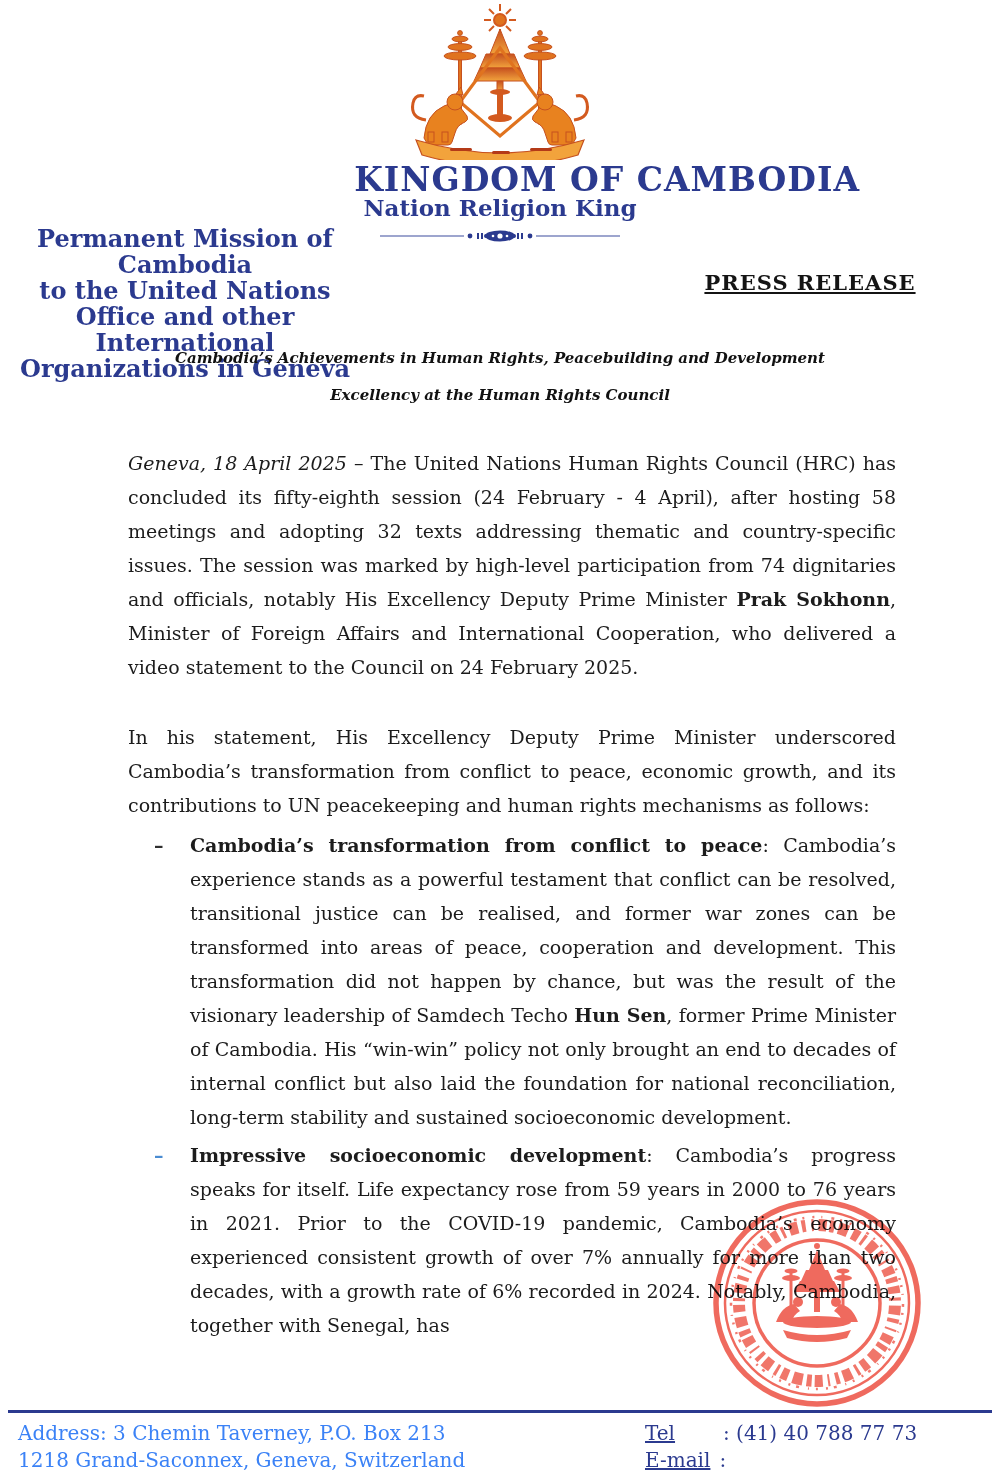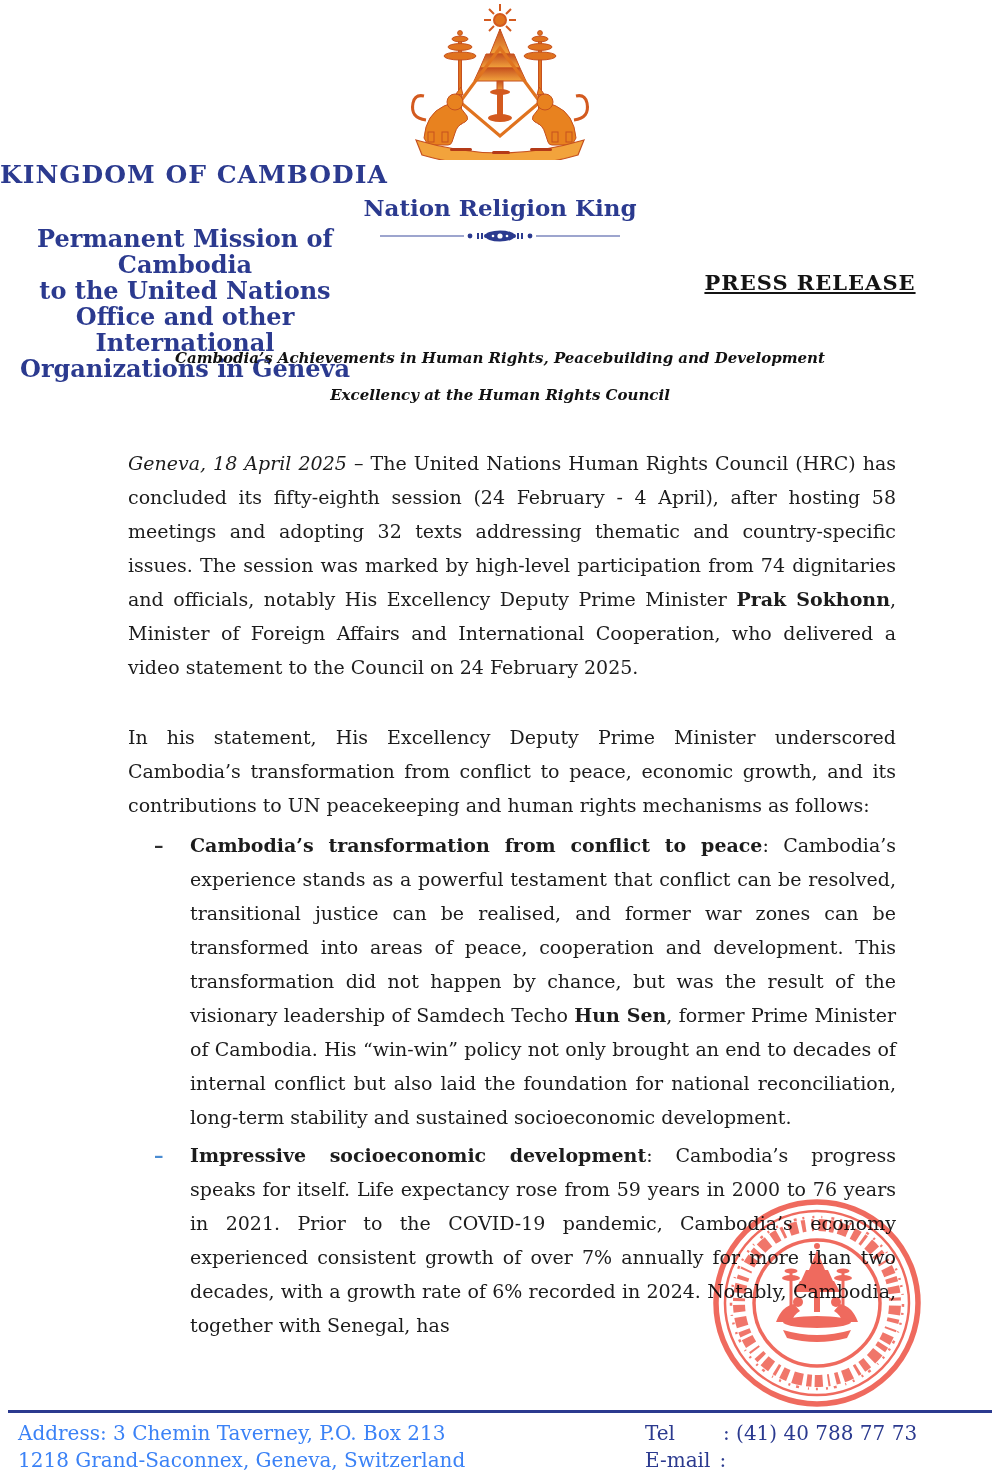--- a/index.html
+++ b/index.html
@@ -5,22 +5,22 @@
   html,body { margin:0; padding:0; background:#888; }
   .page {
     position:relative; width:1000px; height:1475px; margin:0 auto;
     background:#ffffff; overflow:hidden;
     font-family:"DejaVu Serif","Liberation Serif",serif;
     color:#1c1c1c;
   }
   
   .emblem { position:absolute; left:398px; top:2px; width:204px; height:158px; }
   .kingdom {
-    position:absolute; left:0; top:160px; width:860px; text-align:left;
-    font-size:25px; font-weight:bold; letter-spacing:1px; color:#2b3a8f;
+    position:absolute; left:0; top:160px; width:860px; text-align:right;
+    font-size:33px; font-weight:bold; letter-spacing:1px; color:#2b3a8f;
   }
   .motto {
     position:absolute; left:0; top:194px; width:1000px; text-align:center;
     font-size:23px; font-weight:bold; color:#2b3a8f;
   }
   .divider { position:absolute; left:380px; top:228px; width:240px; height:16px; }
   .mission {
     position:absolute; left:5px; top:226px; width:360px; text-align:center;
     font-size:24px; font-weight:bold; color:#2b3a8f; line-height:26px;
   }
@@ -58,21 +58,21 @@
   .footer-rule { position:absolute; left:8px; top:1410px; width:984px; height:3px; background:#2b3a8f; }
   .footer-left {
     position:absolute; left:18px; top:1420px; width:560px;
     font-size:20px; color:#3b82f6; line-height:27px;
   }
   .footer-right {
     position:absolute; left:645px; top:1420px; width:350px;
     font-size:20px; color:#2b3a8f; line-height:27px;
   }
   .footer-right .row { display:flex; }
-  .footer-right .lbl { width:78px; }
+  .footer-right .lbl { width:78px;text-decoration:underline; }
 </style>
 </head>
 <body>
 
 <div class="page">
 
   <svg class="emblem" viewBox="0 0 204 158" xmlns="http://www.w3.org/2000/svg">
     <defs>
       <linearGradient id="og" x1="0" y1="0" x2="0" y2="1">
         <stop offset="0" stop-color="#c6511f"></stop>

